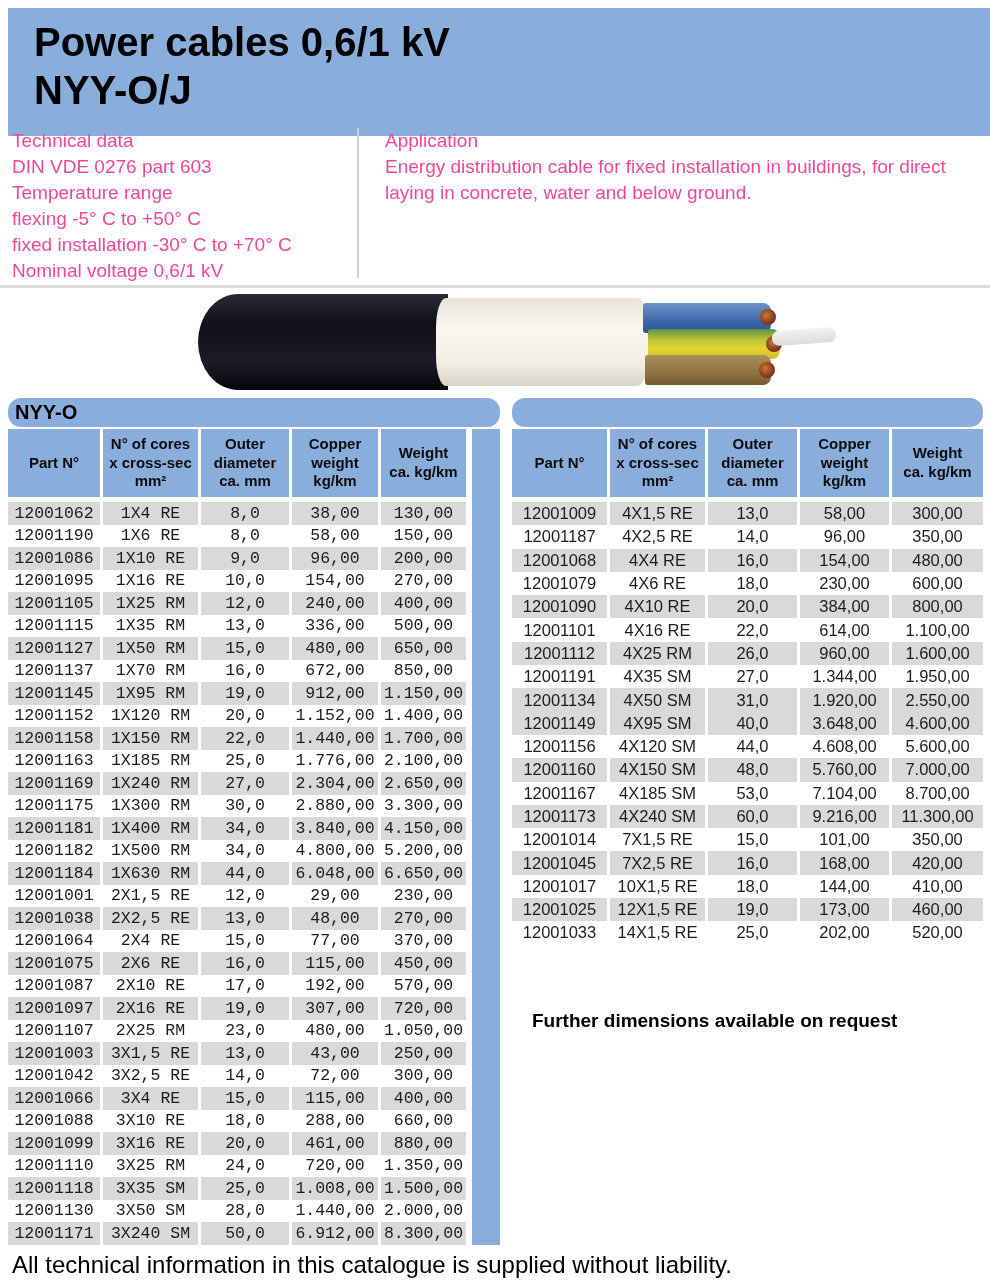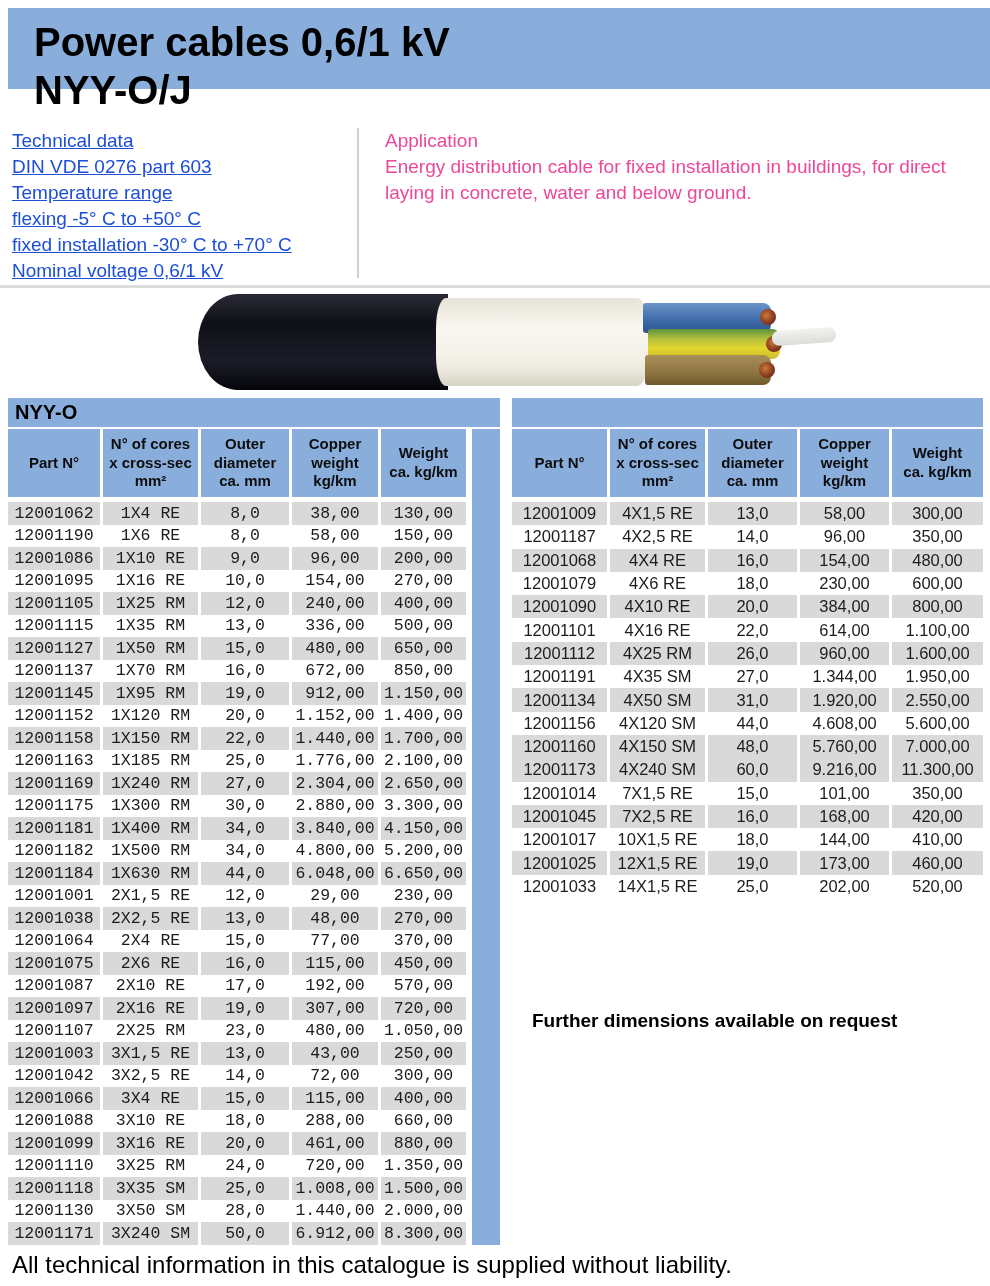--- a/index.html
+++ b/index.html
@@ -5,27 +5,27 @@
   html,body{margin:0;padding:0;}
   body{
     width:990px;height:1286px;position:relative;background:#ffffff;
     font-family:"Liberation Sans","DejaVu Sans",sans-serif;color:#111;
     overflow:hidden;
   }
   .abs{position:absolute;}
 
   
   .title-band{
-    left:8px;top:8px;right:0;height:81px;background:#8aaedc;
+    left:8px;top:8px;right:0;height:128px;background:#8aaedc;
     box-sizing:border-box;padding:10px 0 4px 26px;
   }
   .title-line{font-size:40px;font-weight:bold;line-height:48px;color:#000;letter-spacing:0px;}
 
   
-  .tech-block{left:12px;top:128px;width:330px;font-size:19px;line-height:26px;color:#1d4ed8;text-decoration:underline;}
+  .tech-block{left:12px;top:128px;width:330px;font-size:19px;line-height:26px;color:#ec4899;}
   .app-block{left:385px;top:128px;width:585px;font-size:19px;line-height:26px;color:#ec4899;}
   .vdivider{left:357px;top:128px;width:2px;height:150px;background:#cfcfcf;}
   .hdivider{left:0;top:285px;width:990px;height:3px;background:#dcdcdc;}
 
   
   .photo{left:198px;top:292px;width:645px;height:102px;}
   .sheath{position:absolute;left:0;top:2px;width:250px;height:96px;
     background:linear-gradient(180deg,#2a2a36 0%,#101018 30%,#1c1c28 70%,#05050a 100%);
     border-radius:40px 0 0 40px / 48px 0 0 48px;}
   .insul{position:absolute;left:238px;top:6px;width:215px;height:88px;
@@ -39,21 +39,21 @@
   .wire-brown{left:447px;top:63px;width:126px;height:30px;
     background:linear-gradient(180deg,#a98f58 0%,#8d7440 60%,#6f5a2e 100%);}
   .tip{position:absolute;width:16px;height:16px;border-radius:50%;
     background:radial-gradient(circle at 40% 40%,#c97a3a 0%,#8a3a20 55%,#5e1f12 100%);}
   .strand{position:absolute;left:574px;top:37px;width:64px;height:15px;background:
     linear-gradient(180deg,#f2f2f0 0%,#dcdcd8 100%);border-radius:7px;transform:rotate(-4deg);}
 
   
   .panel{box-sizing:border-box;}
   .secbar{height:29px;background:#8aaedc;margin-bottom:2px;
-    font-size:20px;font-weight:bold;line-height:29px;padding-left:7px;box-sizing:border-box;color:#000;}
+    font-size:20px;font-weight:bold;line-height:29px;padding-left:7px;box-sizing:border-box;color:#000;border-radius:13px;}
   .thead{display:flex;column-gap:3px;height:68px;margin-bottom:5px;}
   .hcell{background:#8aaedc;display:flex;align-items:center;justify-content:center;
     text-align:center;white-space:pre-line;font-weight:bold;font-size:15px;line-height:1.25;color:#0d0d0d;}
   .trow{display:flex;column-gap:3px;}
   .tcell{display:flex;align-items:center;justify-content:center;font-size:16.5px;color:#1c1c1c;}
   .trow.odd .tcell{background:#d9d9d9;}
   .trow.even .tcell{background:#ffffff;}
 
   .tbl-left{left:8px;top:398px;width:492px;}
   .tbl-left .trow{height:22.5px;font-family:Liberation Mono, monospace;}
@@ -438,34 +438,48 @@
         <div class="tcell">1.344,00</div>
         <div class="tcell">1.950,00</div>
       </div>
       <div class="trow odd">
         <div class="tcell">12001134</div>
         <div class="tcell">4X50 SM</div>
         <div class="tcell">31,0</div>
         <div class="tcell">1.920,00</div>
         <div class="tcell">2.550,00</div>
       </div>
+      <div class="trow odd">
+        <div class="tcell">12001149</div>
+        <div class="tcell">4X95 SM</div>
+        <div class="tcell">40,0</div>
+        <div class="tcell">3.648,00</div>
+        <div class="tcell">4.600,00</div>
+      </div>
       <div class="trow even">
         <div class="tcell">12001156</div>
         <div class="tcell">4X120 SM</div>
         <div class="tcell">44,0</div>
         <div class="tcell">4.608,00</div>
         <div class="tcell">5.600,00</div>
       </div>
       <div class="trow odd">
         <div class="tcell">12001160</div>
         <div class="tcell">4X150 SM</div>
         <div class="tcell">48,0</div>
         <div class="tcell">5.760,00</div>
         <div class="tcell">7.000,00</div>
       </div>
+      <div class="trow even">
+        <div class="tcell">12001167</div>
+        <div class="tcell">4X185 SM</div>
+        <div class="tcell">53,0</div>
+        <div class="tcell">7.104,00</div>
+        <div class="tcell">8.700,00</div>
+      </div>
       <div class="trow odd">
         <div class="tcell">12001173</div>
         <div class="tcell">4X240 SM</div>
         <div class="tcell">60,0</div>
         <div class="tcell">9.216,00</div>
         <div class="tcell">11.300,00</div>
       </div>
       <div class="trow even">
         <div class="tcell">12001014</div>
         <div class="tcell">7X1,5 RE</div>

